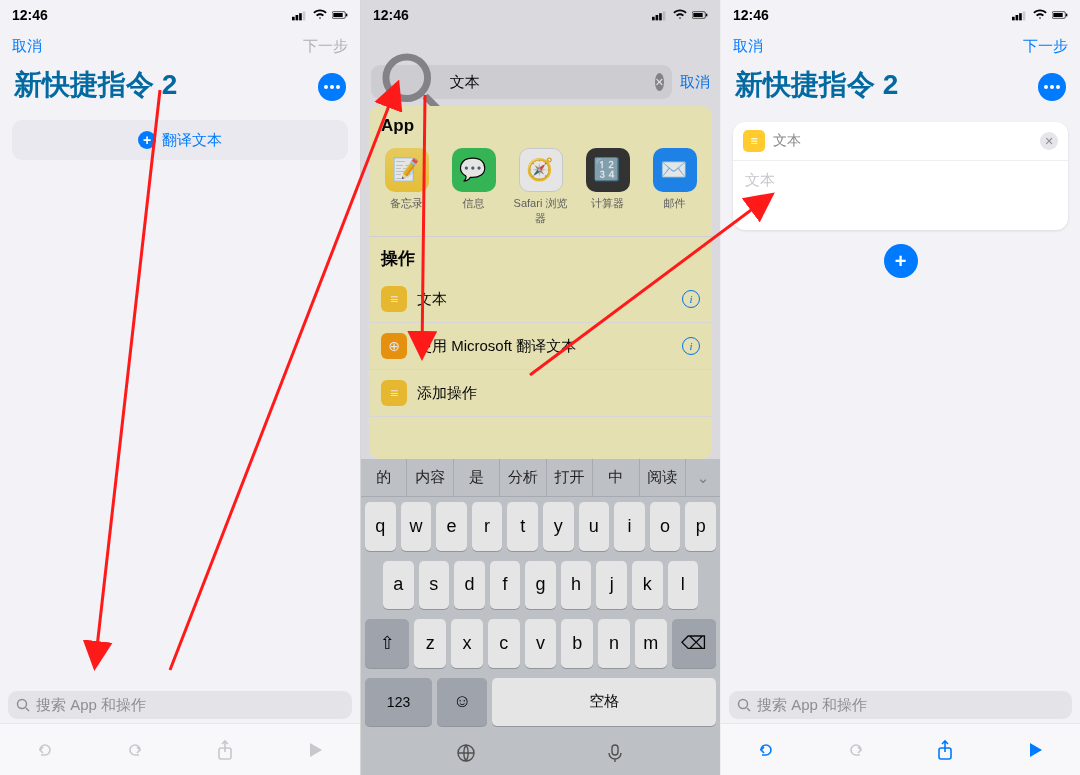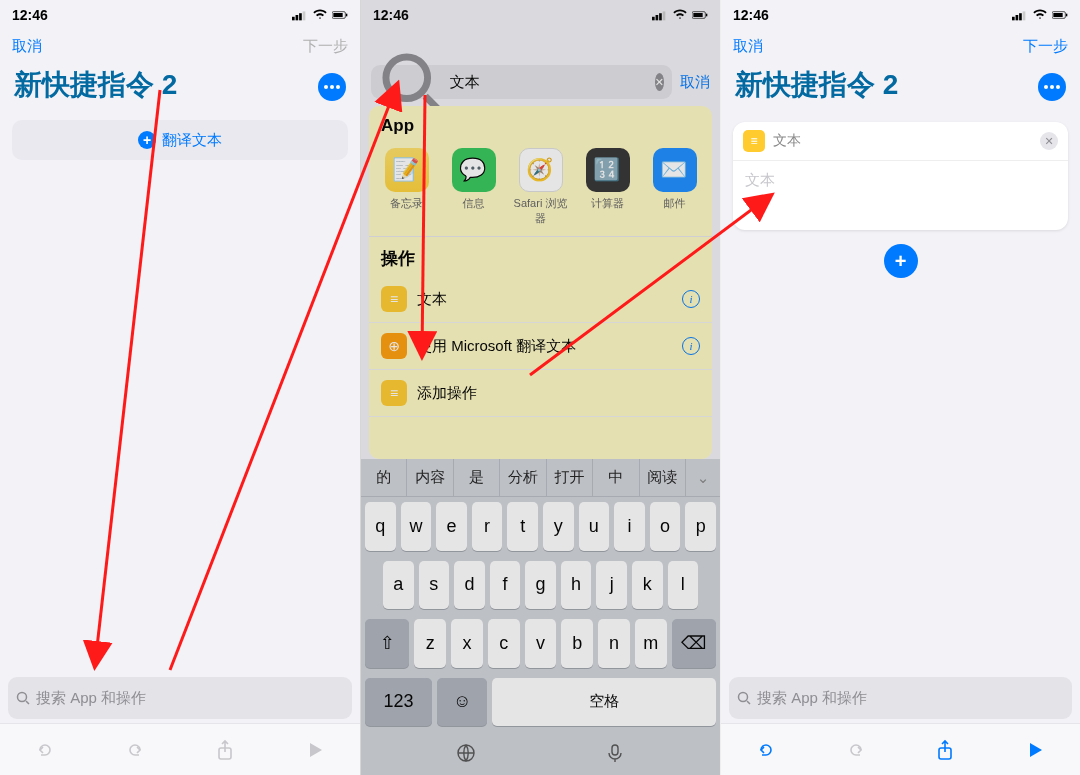--- a/index.html
+++ b/index.html
@@ -19,21 +19,21 @@
 .nav .l { color:#007aff; }
 .nav .r { color:#007aff; }
 .nav .r.dis { color:#b0b0b0; }
 
 .title { font-size:28px; font-weight:700; padding:4px 14px 8px; color:#0369a1; }
 .subtitle { font-size:13px; color:#8e8e93; padding:0 14px 14px; }
 
 .addop { margin:8px 12px; background:#e9e9ef; border-radius:10px; height:40px; display:flex; align-items:center; justify-content:center; gap:6px; color:#007aff; font-size:15px; font-weight:500; }
 .plus-circ { width:18px; height:18px; border-radius:50%; background:#007aff; color:#fff; display:flex; align-items:center; justify-content:center; font-size:14px; font-weight:700; line-height:1; }
 
-.searchbar { position:absolute; left:8px; right:8px; bottom:56px; height:42px; background:#e3e3e8; border-radius:9px; display:flex; align-items:center; padding:0 8px; gap:6px; font-size:15px; color:#8e8e93; }
+.searchbar { position:absolute; left:8px; right:8px; bottom:56px; height:28px; background:#e3e3e8; border-radius:9px; display:flex; align-items:center; padding:0 8px; gap:6px; font-size:15px; color:#8e8e93; }
 .searchbar .mag { width:14px; height:14px; flex:none; }
 
 .toolbar { position:absolute; left:0; right:0; bottom:0; height:52px; background:#f8f8fa; border-top:1px solid #e5e5ea; display:flex; align-items:center; justify-content:space-around; }
 .toolbar .tbtn { width:32px; height:32px; display:flex; align-items:center; justify-content:center; color:#c7c7cc; }
 .toolbar .tbtn.act { color:#007aff; }
 
 
 .sheet { position:absolute; left:8px; right:8px; top:62px; bottom:316px; background:#fef9c3; border-radius:10px; overflow:hidden; display:flex; flex-direction:column; }
 .s2-top { position:absolute; left:0; right:0; top:62px; display:flex; align-items:center; padding:0 10px; gap:8px; height:40px; }
 .s2-search { flex:1; height:34px; background:#e3e3e8; border-radius:9px; display:flex; align-items:center; padding:0 8px; gap:6px; font-size:15px; }
@@ -274,21 +274,21 @@
       <div class="key">z</div>
           <div class="key">x</div>
           <div class="key">c</div>
           <div class="key">v</div>
           <div class="key">b</div>
           <div class="key">n</div>
           <div class="key">m</div>
       <div class="key dk wide">⌫</div>
     </div>
     <div class="krow">
-      <div class="key dk" style="flex:1.2;font-size:18px;">123</div>
+      <div class="key dk" style="flex:1.2;font-size:14px;">123</div>
       <div class="key dk" style="flex:0.9;">☺</div>
       <div class="key" style="flex:4;font-size:15px;">空格</div>
     </div>
     <div class="kb-bot">
       <svg viewBox="0 0 22 22" fill="none" stroke="#555" stroke-width="1.4">
             <circle cx="11" cy="11" r="8"></circle>
             <path d="M3 11h16M11 3c3 4 3 12 0 16M11 3c-3 4-3 12 0 16"></path>
           </svg>
       <svg viewBox="0 0 22 22" fill="none" stroke="#555" stroke-width="1.4">
             <rect x="8" y="3" width="6" height="10" rx="3"></rect>

